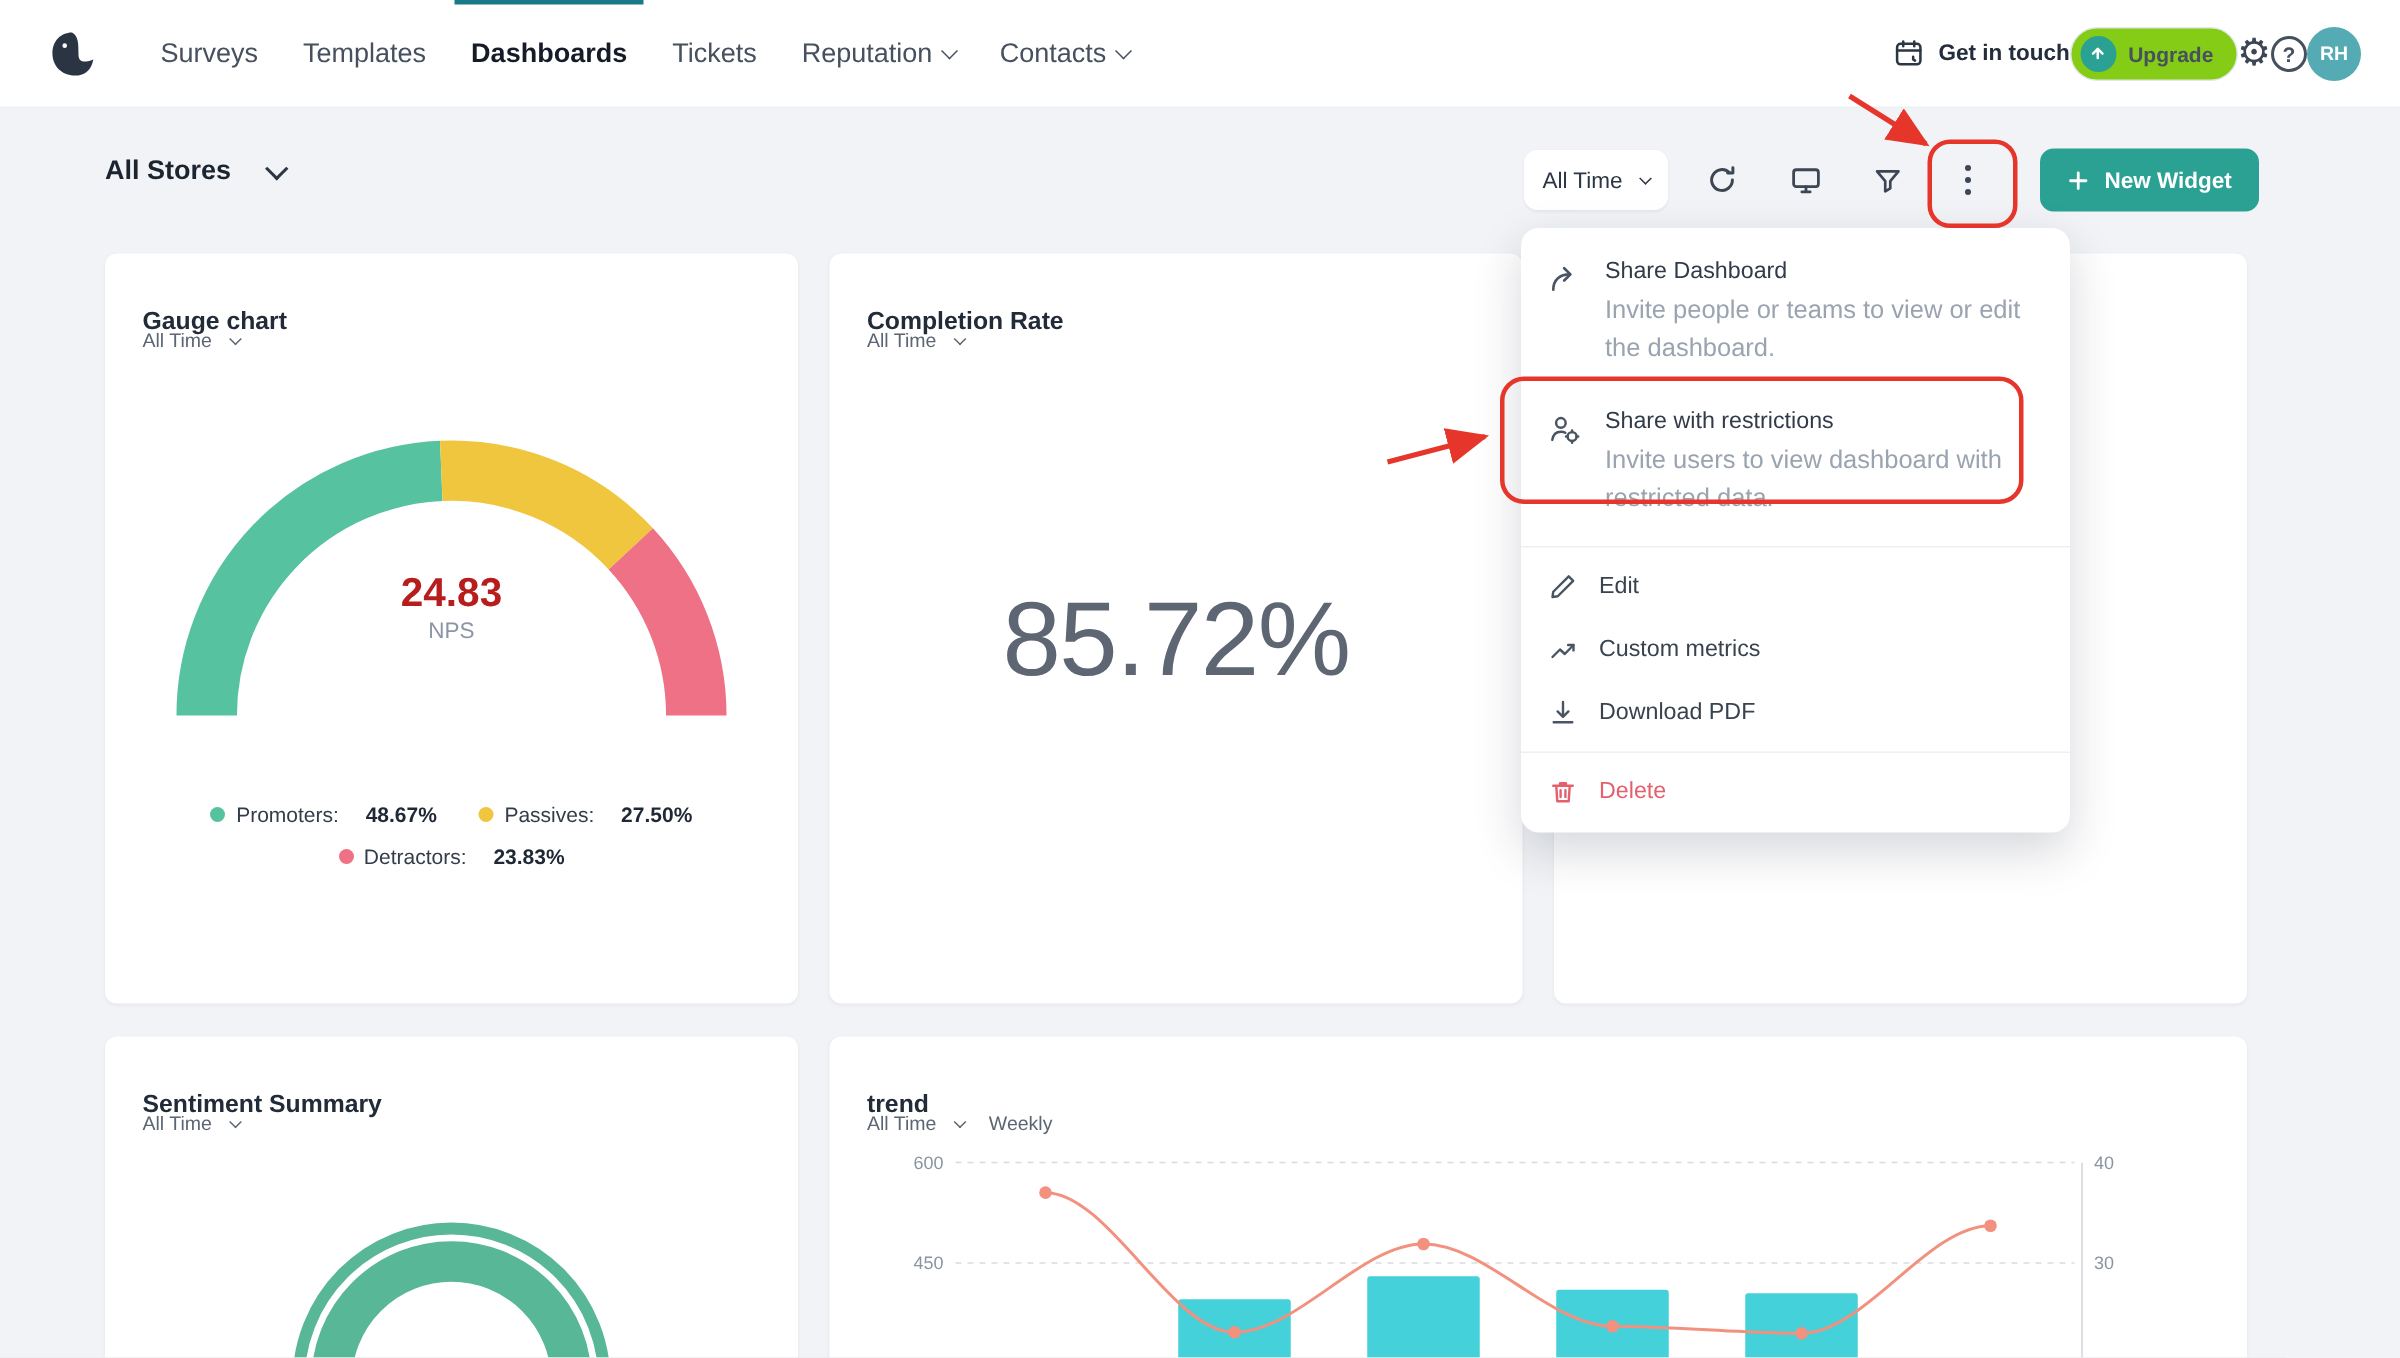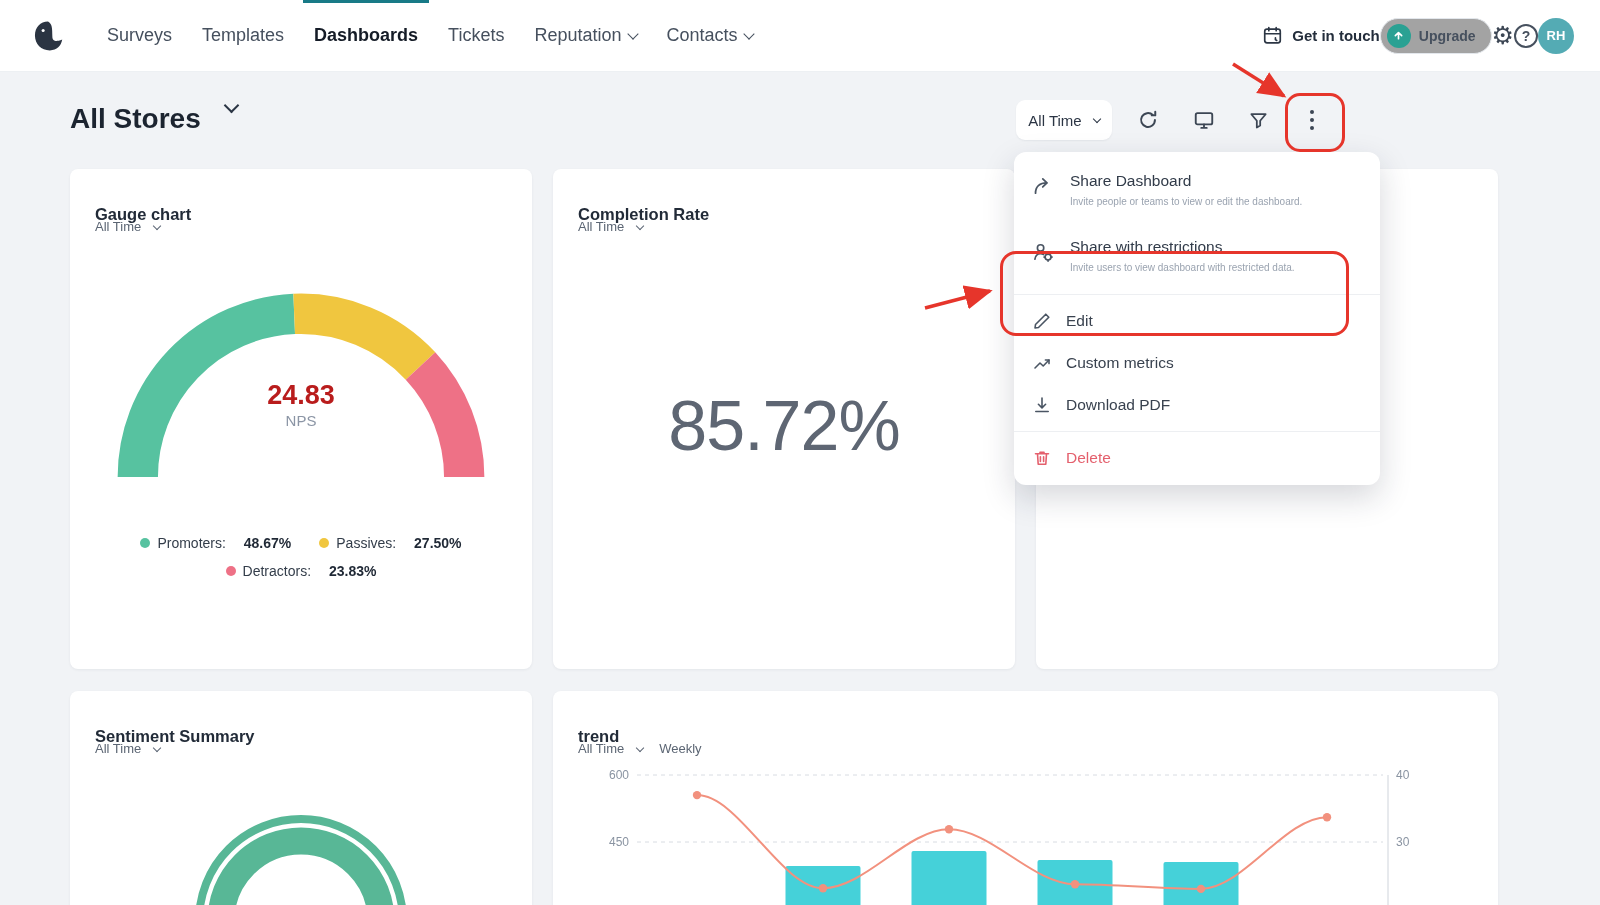--- a/index.html
+++ b/index.html
@@ -16,31 +16,31 @@
   .nav-item{position:relative;display:flex;align-items:center;padding:12px 15px;
             font-size:18px;color:#46505e;cursor:pointer;white-space:nowrap}
   .nav-item.active{color:#151c27;font-weight:700}
   .nav-item.active::before{content:"";position:absolute;top:0;left:4px;right:4px;height:3px;background:#187a87;}
   .chev{display:inline-block;width:7px;height:7px;border-right:1.8px solid currentColor;
         border-bottom:1.8px solid currentColor;transform:rotate(45deg);margin-left:7px;margin-top:-3px;}
   .chev.sm{width:5px;height:5px;border-width:1.5px;margin-top:-2px;}
   .nav-right{margin-left:auto;display:flex;align-items:center;}
   .git{display:flex;align-items:center;gap:9px;font-size:15px;font-weight:700;color:#232d3b;cursor:pointer}
   .upgrade{display:flex;align-items:center;gap:8px;border:1px solid #e3e7ec;border-radius:999px;
-           padding:5px 15px 5px 6px;background:#a3a3a3;font-size:14px;font-weight:700;color:#46505e;cursor:pointer}
+           padding:5px 15px 5px 6px;background:#84cc16;font-size:14px;font-weight:700;color:#46505e;cursor:pointer}
   .up-circle{width:24px;height:24px;border-radius:50%;background:#2aa193;display:flex;align-items:center;justify-content:center}
   .gearbtn{font-size:25px;color:#3c4654;line-height:1;cursor:pointer}
   .help{width:24px;height:24px;border-radius:50%;border:2px solid #46505e;color:#46505e;box-sizing:border-box;
         display:flex;align-items:center;justify-content:center;font-size:14px;font-weight:700;cursor:pointer}
   .avatar{width:36px;height:36px;border-radius:50%;background:#54abb4;color:#fff;font-size:13px;font-weight:700;
           display:flex;align-items:center;justify-content:center;cursor:pointer}
 
   
-  .page-title{position:absolute;left:70px;top:103px;display:flex;align-items:flex-start;gap:18px;
-              font-size:28px;font-weight:700;color:#1c2430;cursor:pointer;z-index:5}
+  .page-title{position:absolute;left:70px;top:103px;display:flex;align-items:center;gap:18px;
+              font-size:18px;font-weight:700;color:#1c2430;cursor:pointer;z-index:5}
   .page-title .chev{width:9px;height:9px;border-width:2.2px;color:#2b3544}
   .alltime{position:absolute;left:1016px;top:100px;width:96px;height:40px;background:#fff;border-radius:9px;
            display:flex;align-items:center;justify-content:center;gap:5px;font-size:15px;color:#2b3544;
            box-shadow:0 1px 2px rgba(20,30,45,.06);cursor:pointer;z-index:5}
   .iconbtn{position:absolute;top:100px;width:40px;height:40px;display:flex;align-items:center;justify-content:center;cursor:pointer;z-index:5}
   #btn-refresh{left:1128px}
   #btn-display{left:1184px}
   #btn-filter{left:1238px}
   #btn-kebab{left:1292px}
   .kebab{display:flex;flex-direction:column;gap:3.5px}
@@ -78,21 +78,21 @@
   #sent-svg{position:absolute;left:0;top:0}
   #trend-svg{position:absolute;left:40px;top:72px}
   .weekly{font-size:13px;color:#5b6573}
 
   
   .menu{position:absolute;left:1014px;top:152px;width:366px;background:#fff;border-radius:12px;
         box-shadow:0 12px 32px rgba(25,35,55,.18);padding:6px 0;box-sizing:border-box;z-index:40}
   .menu-block{display:flex;gap:14px;padding:14px 18px;cursor:pointer}
   .menu-block .mi{flex:0 0 24px;padding-top:3px}
   .mb-title{font-size:15.5px;color:#313b49;margin-bottom:5px}
-  .mb-desc{font-size:10px;color:#9aa3b0;line-height:1.45}
+  .mb-desc{font-size:17px;color:#9aa3b0;line-height:1.45}
   .menu-row{display:flex;align-items:center;gap:14px;padding:11px 18px;font-size:15.5px;color:#39424f;cursor:pointer}
   .menu-div{height:1px;background:#edeff2;margin:5px 0}
 
   
   .rr{position:absolute;border:3px solid #e6352b;pointer-events:none;z-index:45}
   #rr-kebab{left:1285px;top:93px;width:54px;height:53px;border-radius:15px}
   #rr-menu{left:1000px;top:251px;width:343px;height:79px;border-radius:16px}
   #annos{position:absolute;left:0;top:0;pointer-events:none;z-index:50}
 </style>
 </head>
@@ -182,20 +182,26 @@
     </svg>
   </div>
   <div class="iconbtn" id="btn-kebab">
     <span class="kebab">
         <i></i>
         <i></i>
         <i></i>
       </span>
   </div>
 
+  <button class="btn-new">
+    <svg width="15" height="15" viewBox="0 0 16 16" fill="none" stroke="#fff" stroke-width="2" stroke-linecap="round">
+      <path d="M8 2.5v11M2.5 8h11"></path>
+    </svg>
+    <span>New Widget</span>
+  </button>
 
   <section class="card" id="card-gauge">
     <h3>Gauge chart</h3>
     <div class="time-row">
         <span class="tf">
           <span>All Time</span>
           <i class="chev sm"></i>
         </span>
       </div>
     <svg id="gauge-svg" width="384" height="216" viewBox="0 0 400 225">

